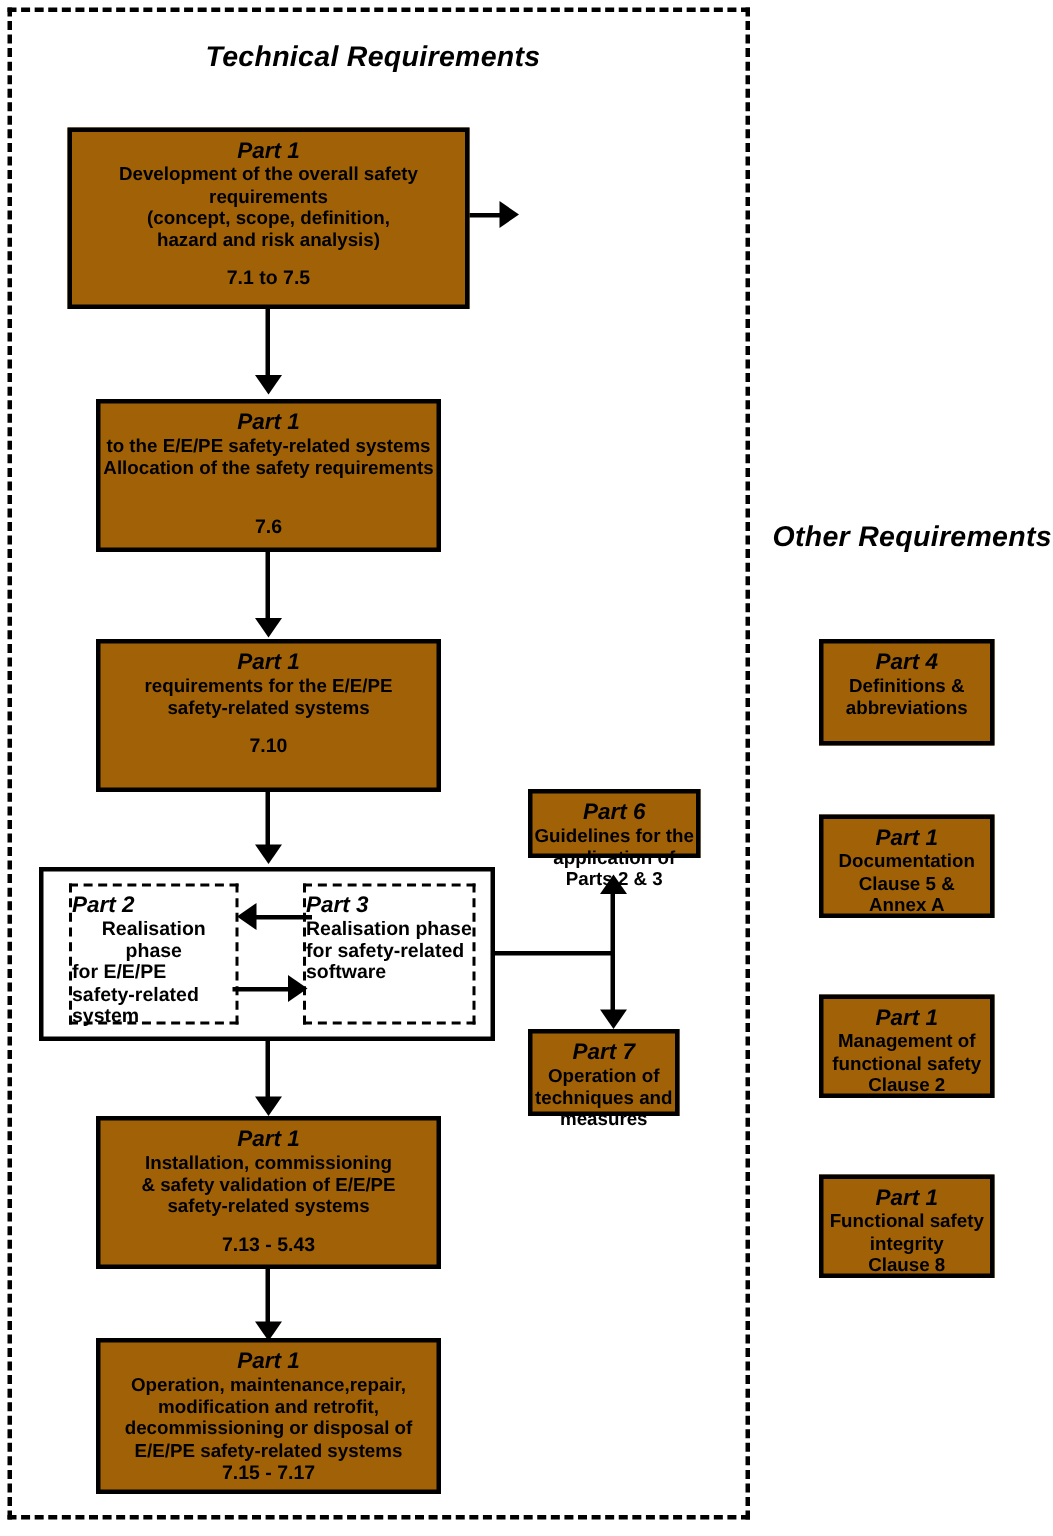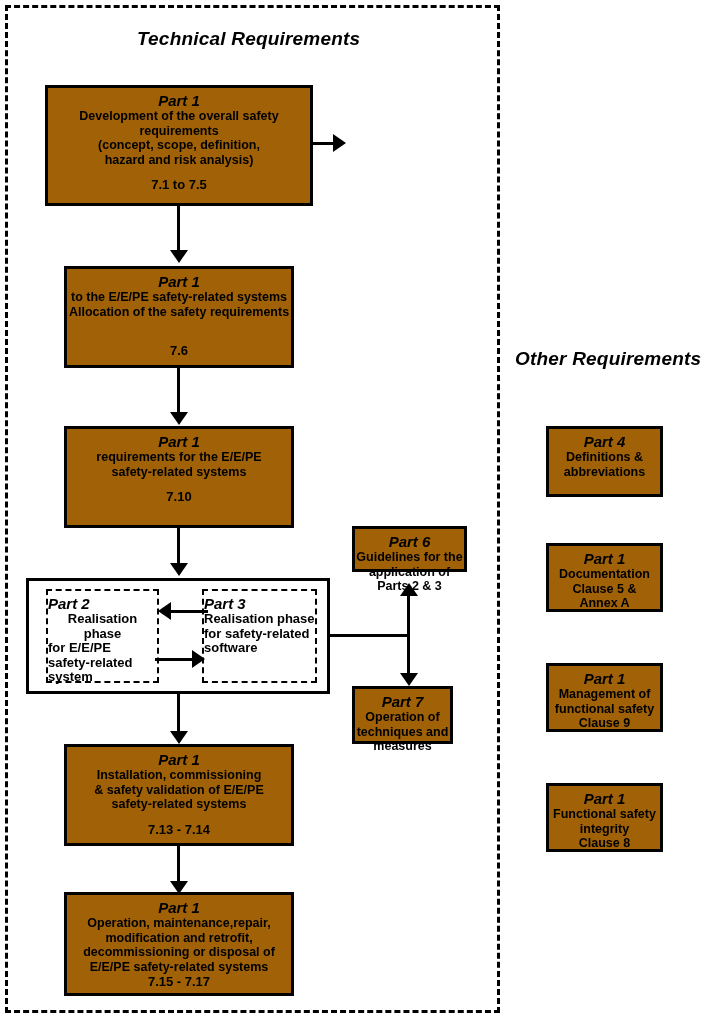--- a/index.html
+++ b/index.html
@@ -142,21 +142,21 @@
 
   <div class="vline" style="left:177px;top:694px;height:44px;"></div>
   <div class="arr-down" style="left:169.5px;top:731px;"></div>
 
   <div class="box" style="left:64px;top:744px;width:230px;height:102px;">
     <div class="pt">Part 1</div>
     <div class="bd">Installation, commissioning</div>
     <div class="bd">&amp; safety validation of E/E/PE</div>
     <div class="bd">safety-related systems</div>
     <div class="spacer"></div>
-    <div class="cl">7.13 - 7.14</div>
+    <div class="cl">7.13 - 5.43</div>
   </div>
 
   <div class="vline" style="left:177px;top:846px;height:40px;"></div>
   <div class="arr-down" style="left:169.5px;top:881px;"></div>
 
   <div class="box" style="left:64px;top:892px;width:230px;height:104px;">
     <div class="pt">Part 1</div>
     <div class="bd">Operation, maintenance,repair,</div>
     <div class="bd">modification and retrofit,</div>
     <div class="bd">decommissioning or disposal of</div>
@@ -174,21 +174,21 @@
     <div class="pt">Part 1</div>
     <div class="bd">Documentation</div>
     <div class="bd">Clause 5 &amp;</div>
     <div class="bd">Annex A</div>
   </div>
 
   <div class="box" style="left:546px;top:663px;width:117px;height:69px;">
     <div class="pt">Part 1</div>
     <div class="bd">Management of</div>
     <div class="bd">functional safety</div>
-    <div class="bd">Clause 9</div>
+    <div class="bd">Clause 2</div>
   </div>
 
   <div class="box" style="left:546px;top:783px;width:117px;height:69px;">
     <div class="pt">Part 1</div>
     <div class="bd">Functional safety</div>
     <div class="bd">integrity</div>
     <div class="bd">Clause 8</div>
   </div>
 
 </div>

